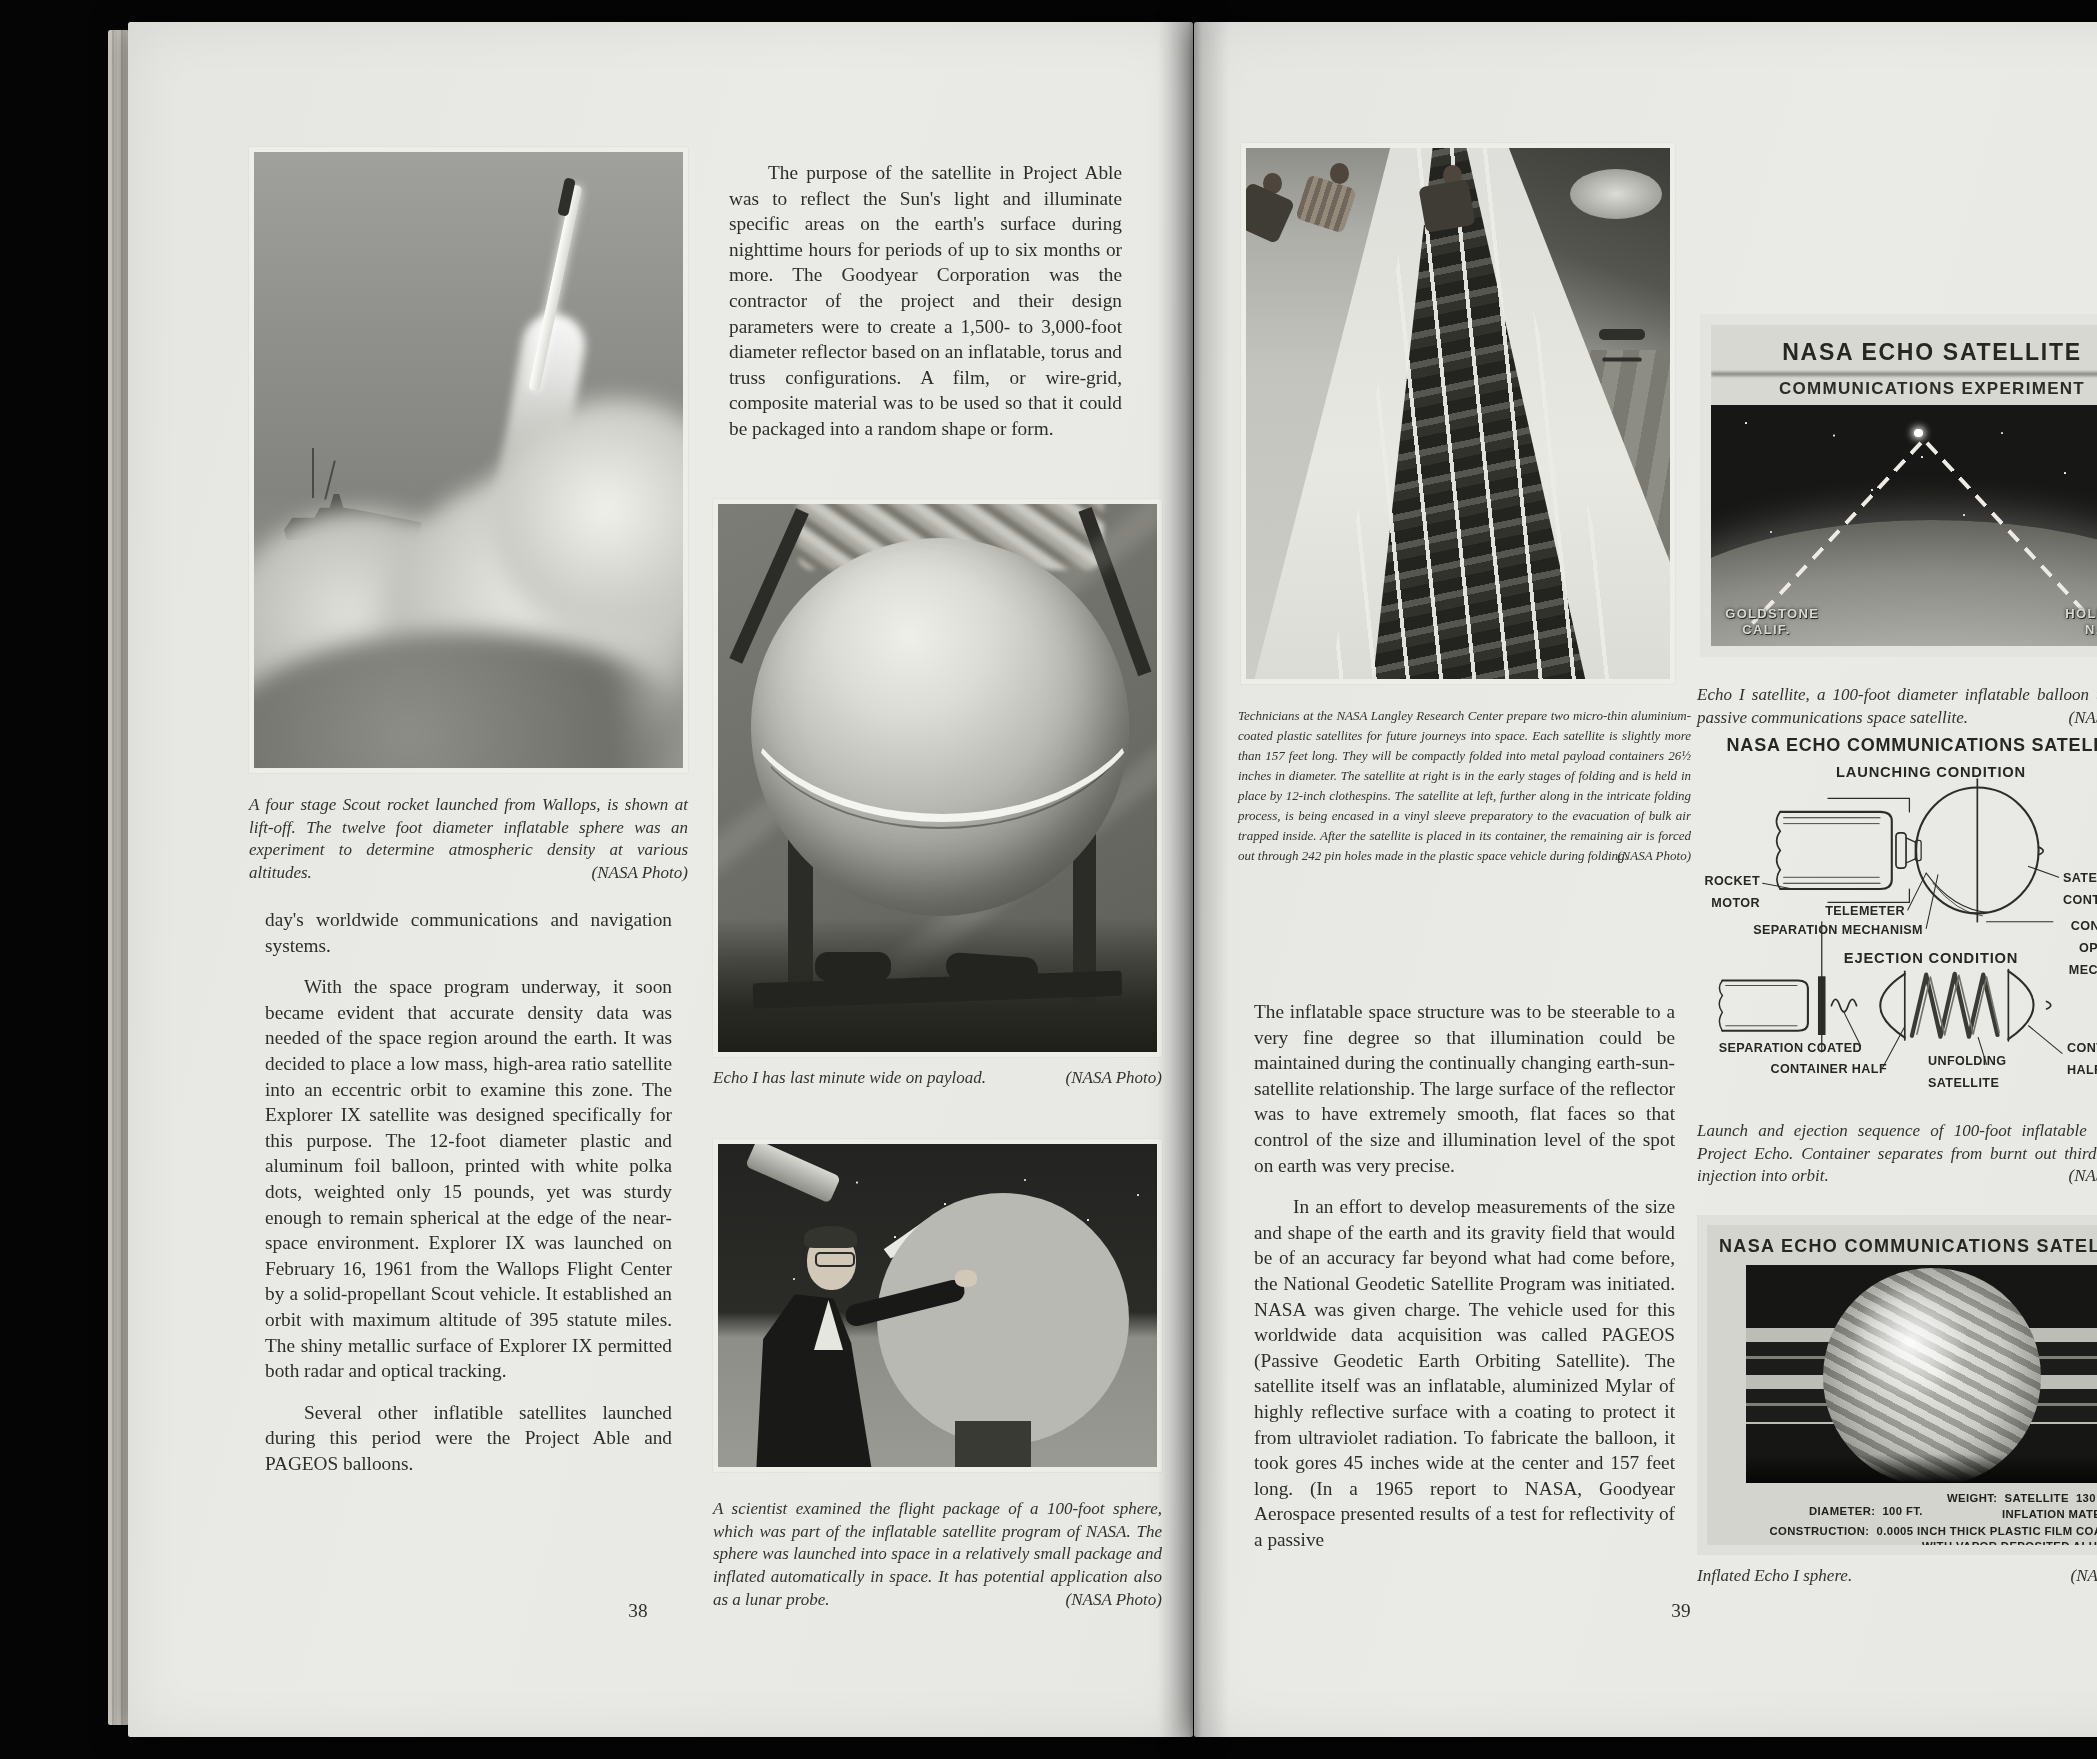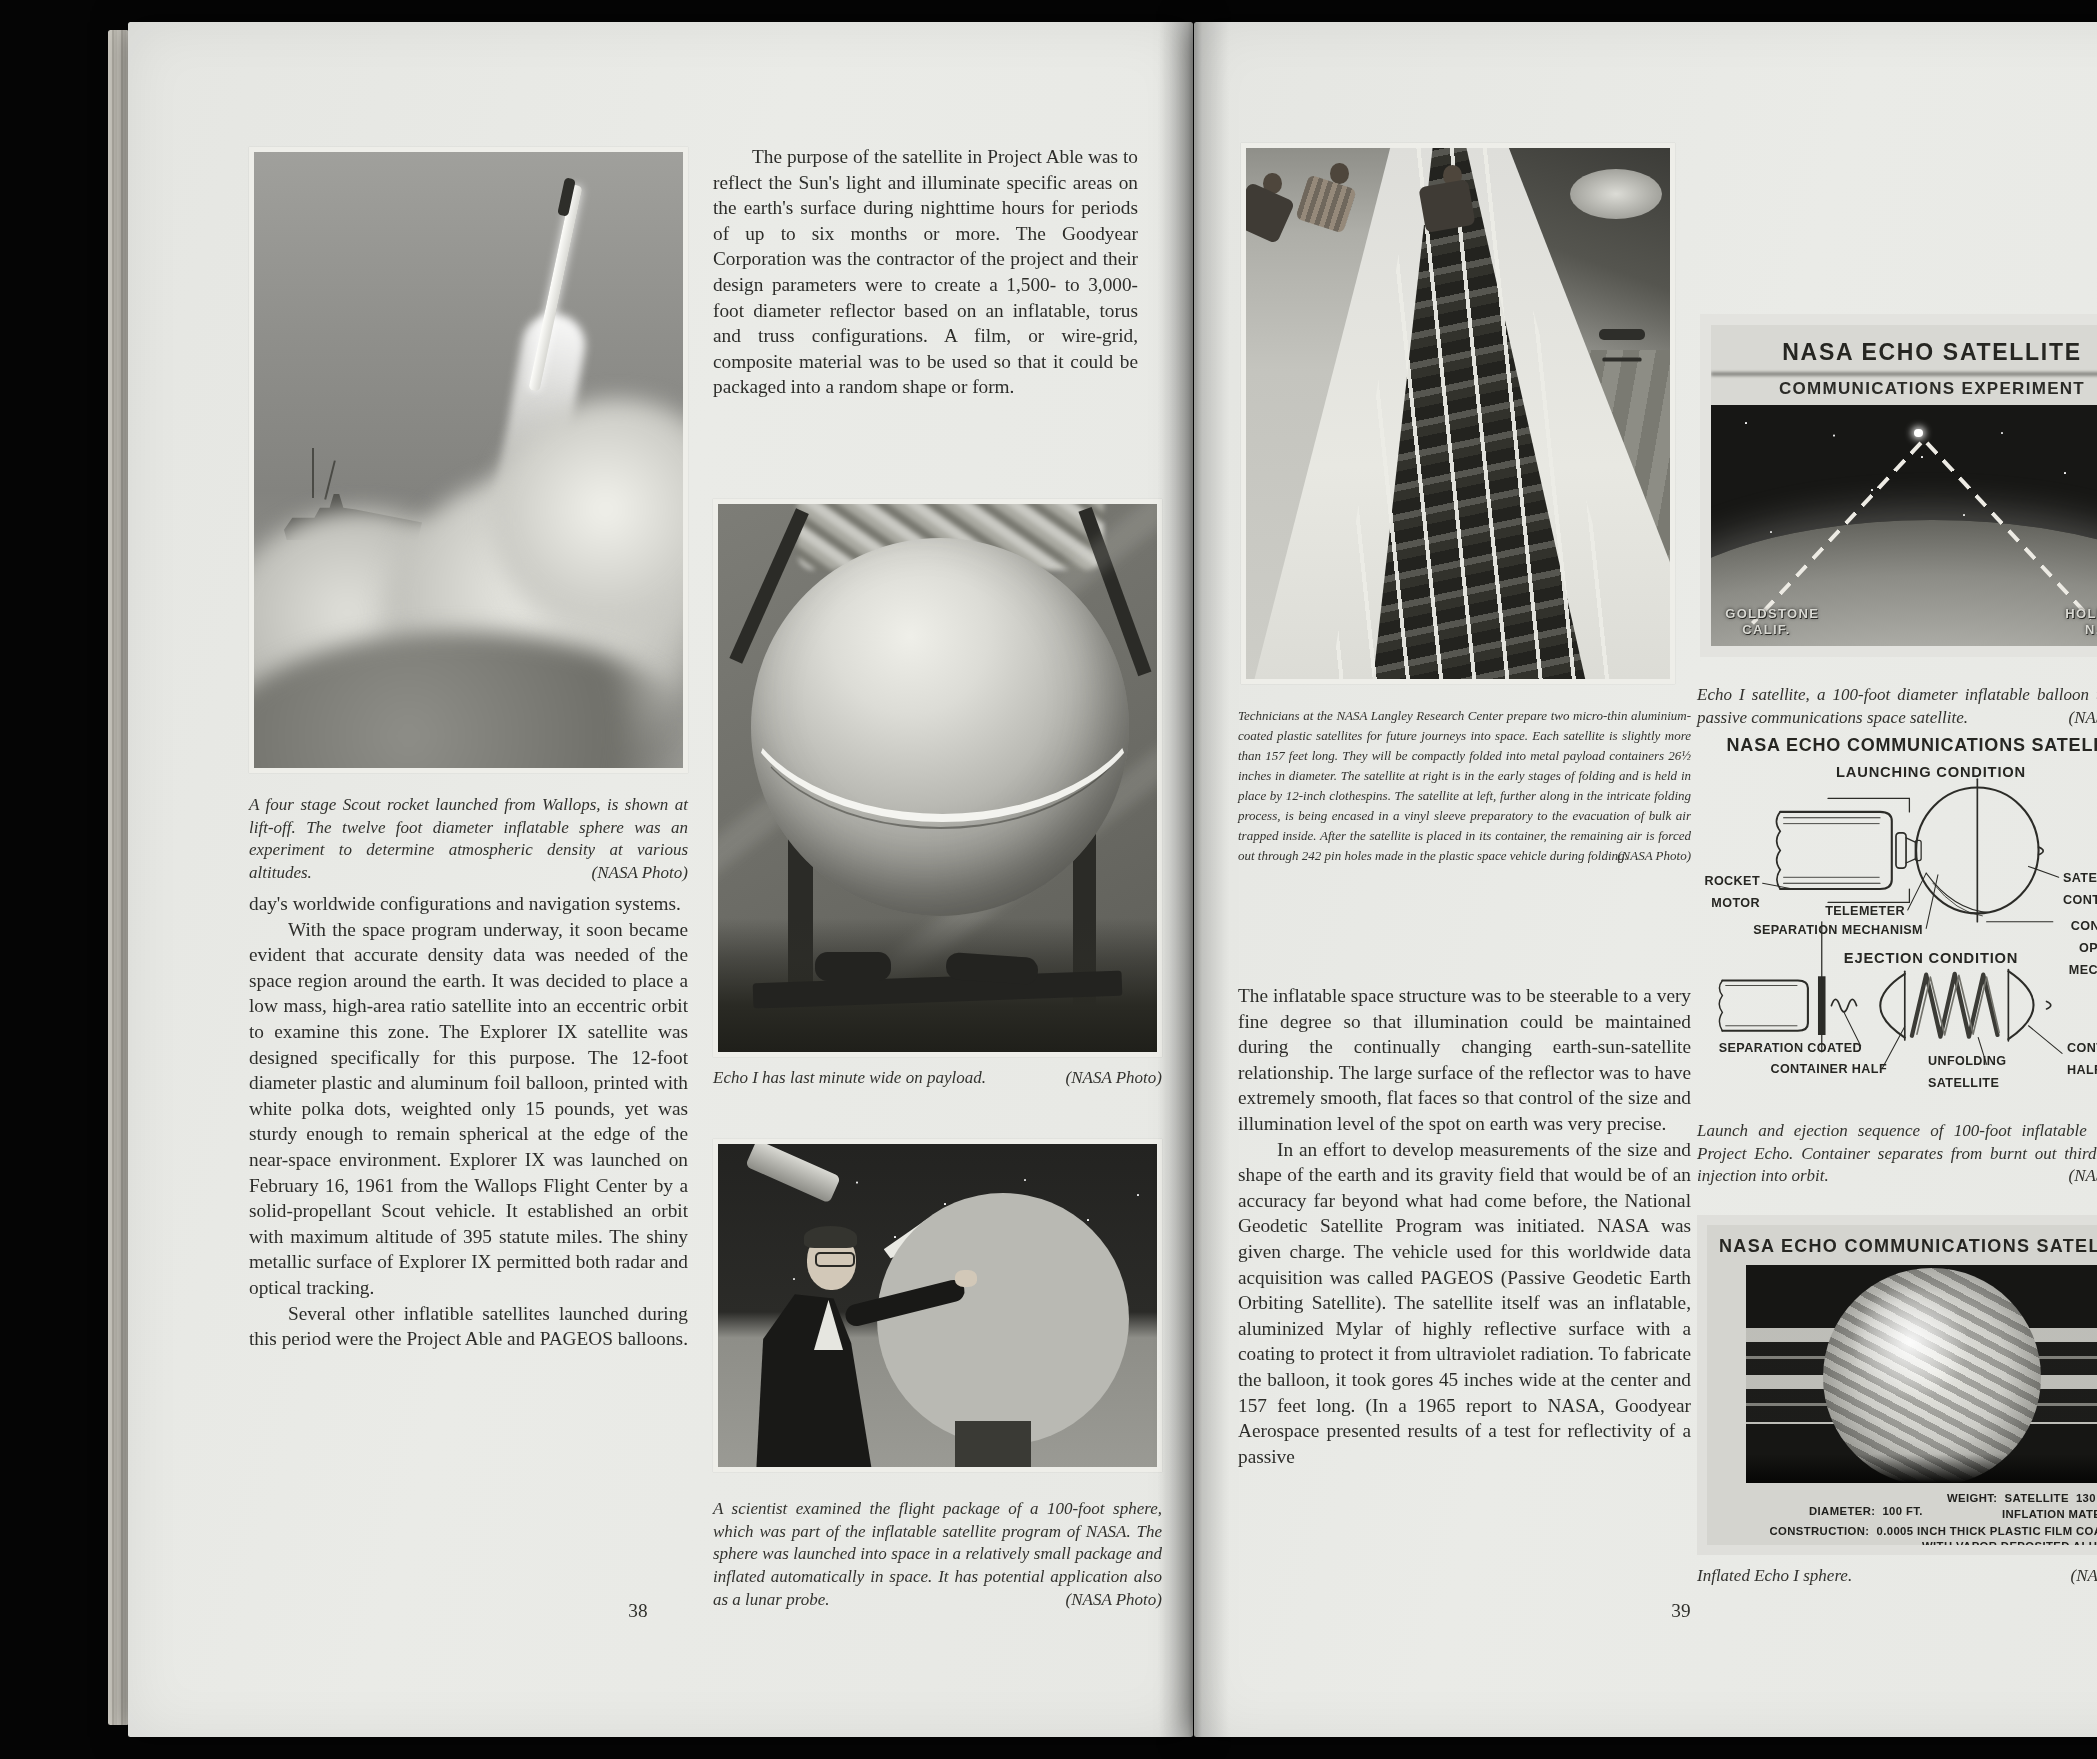--- a/index.html
+++ b/index.html
@@ -9,21 +9,21 @@
         box-shadow:0 0 34px rgba(0,0,0,.65), inset 0 0 59px rgba(0,0,0,.07);border-radius:2.5px;}
   .page-left{left:128px;width:1065px;}
   .page-right{left:1194px;width:1057px;}
   .gutter{position:absolute;top:22px;left:1158px;width:71px;height:1715px;pointer-events:none;
           background:linear-gradient(90deg,rgba(0,0,0,0) 0%,rgba(0,0,0,.16) 42%,rgba(0,0,0,.30) 52%,rgba(0,0,0,.14) 62%,rgba(0,0,0,0) 100%);}
   .edge-stack{position:absolute;border-radius:2.5px;}
   .edge-left{left:108px;top:30px;width:21px;height:1695px;
      background:repeating-linear-gradient(90deg,#d6d3ca 0 4.2px,#b7b4ab 4.2px 5.5px,#cac7be 5.5px 9.2px);}
   
   .bodycol{position:absolute;text-align:justify;font-size:19.3px;line-height:25.6px;}
-  .bodycol p{margin:0;}
+  .bodycol p{margin:16px;}
   .indent{text-indent:39px;}
   .cap{position:absolute;font-style:italic;font-size:17px;line-height:22.7px;text-align:justify;color:#32322e;}
   .cap .credit{position:absolute;right:0;bottom:0;font-style:italic;}
   .cap-line{position:absolute;display:flex;justify-content:space-between;font-style:italic;font-size:17px;color:#32322e;}
   .techcap{font-size:13px;line-height:20px;}
   .pagenum{position:absolute;font-size:19.3px;text-align:center;width:84px;color:#2f2f2b;}
   
   .photo{position:absolute;overflow:hidden;border:5px solid #eeeee9;box-sizing:border-box;box-shadow:0 0 0.8px rgba(0,0,0,.25);}
   
   .ph-rocket{background:linear-gradient(180deg,#a0a09c 0%,#8f8f8b 30%,#83837f 55%,#8d8d88 70%,#979792 100%);}
@@ -160,21 +160,21 @@
       <div class="rk-cloud" style="left:55%;top:40%;width:60%;height:40%;background:radial-gradient(circle at 45% 45%,#f2f2ec,#cacac4 55%,rgba(160,160,154,0) 76%);"></div>
       <div class="rk-cloud" style="left:-12%;top:78%;width:120%;height:42%;background:radial-gradient(circle at 40% 40%,#8e8e88,#6f6f69 60%,rgba(90,90,84,0) 80%);"></div>
     </div>
 
     <p class="cap" style="left:121px;top:755px;width:439px;">
       <span>A four stage Scout rocket launched from Wallops, is shown at lift-off. The twelve foot diameter inflatable sphere was an experiment to determine atmospheric density at various altitudes.</span>
       <span class="credit">(NASA Photo)</span>
     </p>
 
     <div class="bodycol" style="left:121px;top:869px;width:439px;">
-      <p>day's worldwide configurations and navigation systems.</p>
+      <p>day's worldwide communications and navigation systems.</p>
       <p class="indent">With the space program underway, it soon became evident that accurate density data was needed of the space region around the earth. It was decided to place a low mass, high-area ratio satellite into an eccentric orbit to examine this zone. The Explorer IX satellite was designed specifically for this purpose. The 12-foot diameter plastic and aluminum foil balloon, printed with white polka dots, weighted only 15 pounds, yet was sturdy enough to remain spherical at the edge of the near-space environment. Explorer IX was launched on February 16, 1961 from the Wallops Flight Center by a solid-propellant Scout vehicle. It established an orbit with maximum altitude of 395 statute miles. The shiny metallic surface of Explorer IX permitted both radar and optical tracking.</p>
       <p class="indent">Several other inflatible satellites launched during this period were the Project Able and PAGEOS balloons.</p>
     </div>
 
     <div class="bodycol" style="left:585px;top:122px;width:425px;">
       <p class="indent">The purpose of the satellite in Project Able was to reflect the Sun's light and illuminate specific areas on the earth's surface during nighttime hours for periods of up to six months or more. The Goodyear Corporation was the contractor of the project and their design parameters were to create a 1,500- to 3,000-foot diameter reflector based on an inflatable, torus and truss configurations. A film, or wire-grid, composite material was to be used so that it could be packaged into a random shape or form.</p>
     </div>
 
     <div class="photo ph-payload" style="left:585px;top:477px;width:449px;height:558px;">
       <div class="pl-foil"></div>

